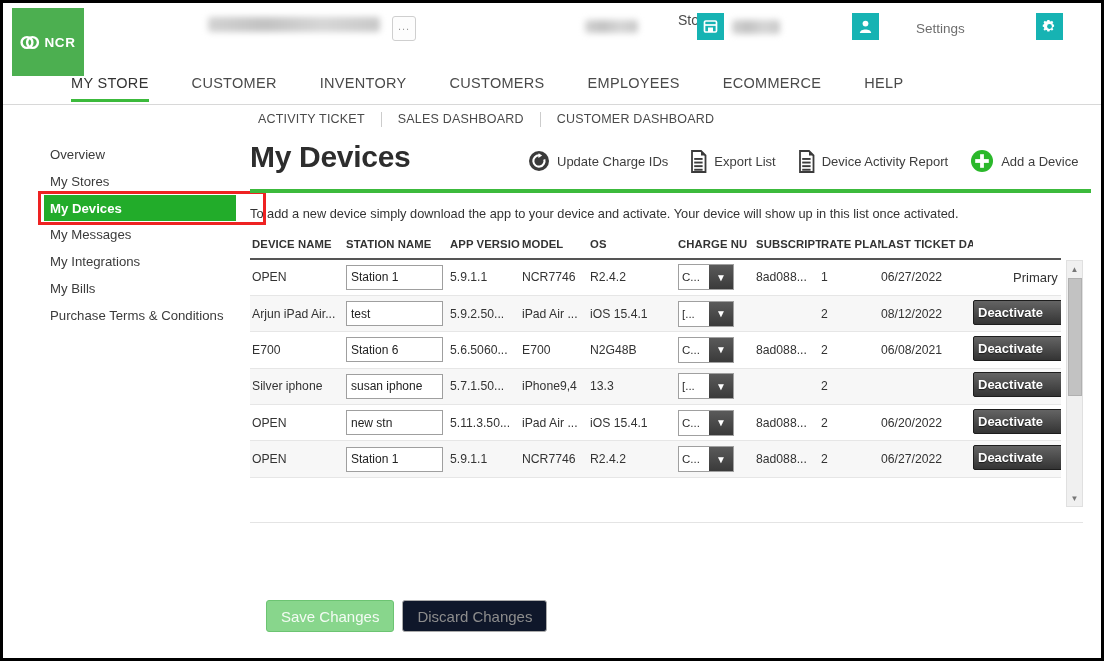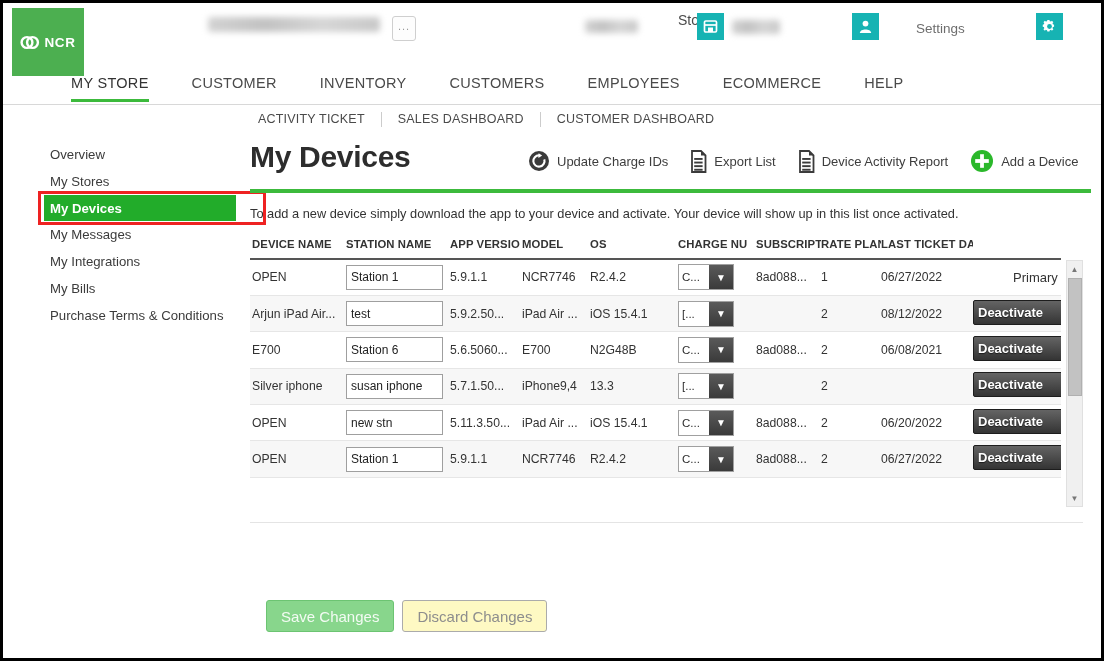--- a/index.html
+++ b/index.html
@@ -295,21 +295,21 @@
     border-radius: 3px;
     font-size: 15px;
     display: flex; align-items: center; justify-content: center;
     font-family: "Liberation Sans", sans-serif;
   }
   .btn-save {
     background: #88d68c; border: 1px solid #6cc472;
     color: #f3fbf3;
   }
   .btn-discard {
-    background: #fef9c3; border: 1px solid #ababab;
+    background: #0f172a; border: 1px solid #ababab;
     color: #8d8d8d;
   }
 </style>
 </head>
 <body>
 
 <div id="app">
 
   <div class="topbar">
     <div class="ncr-logo">

